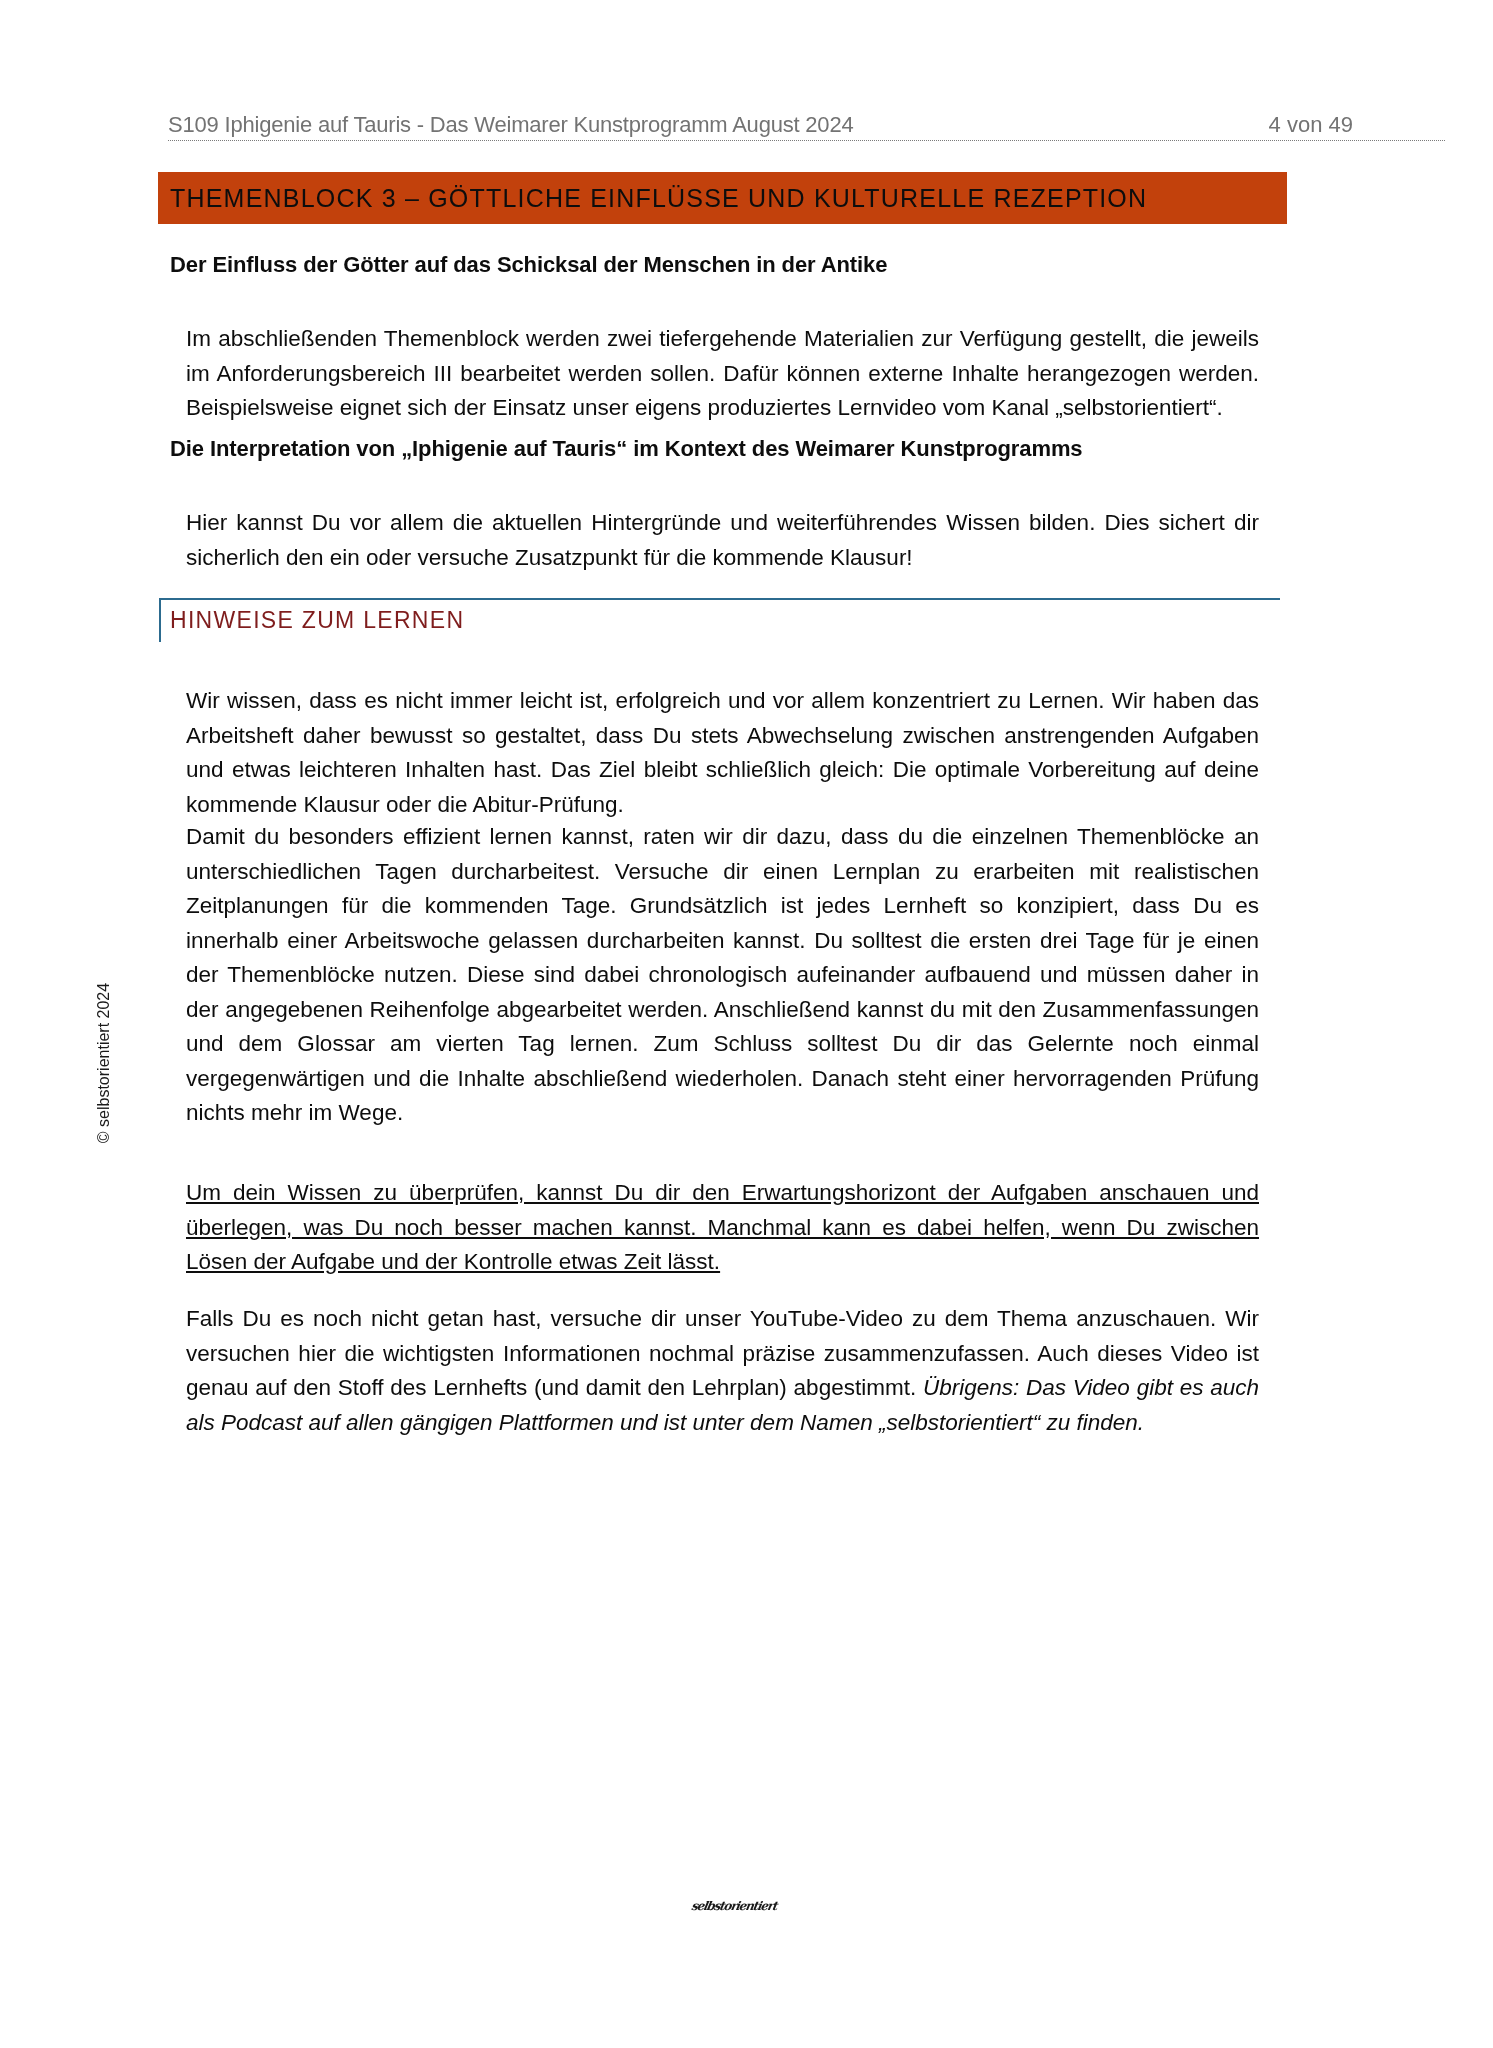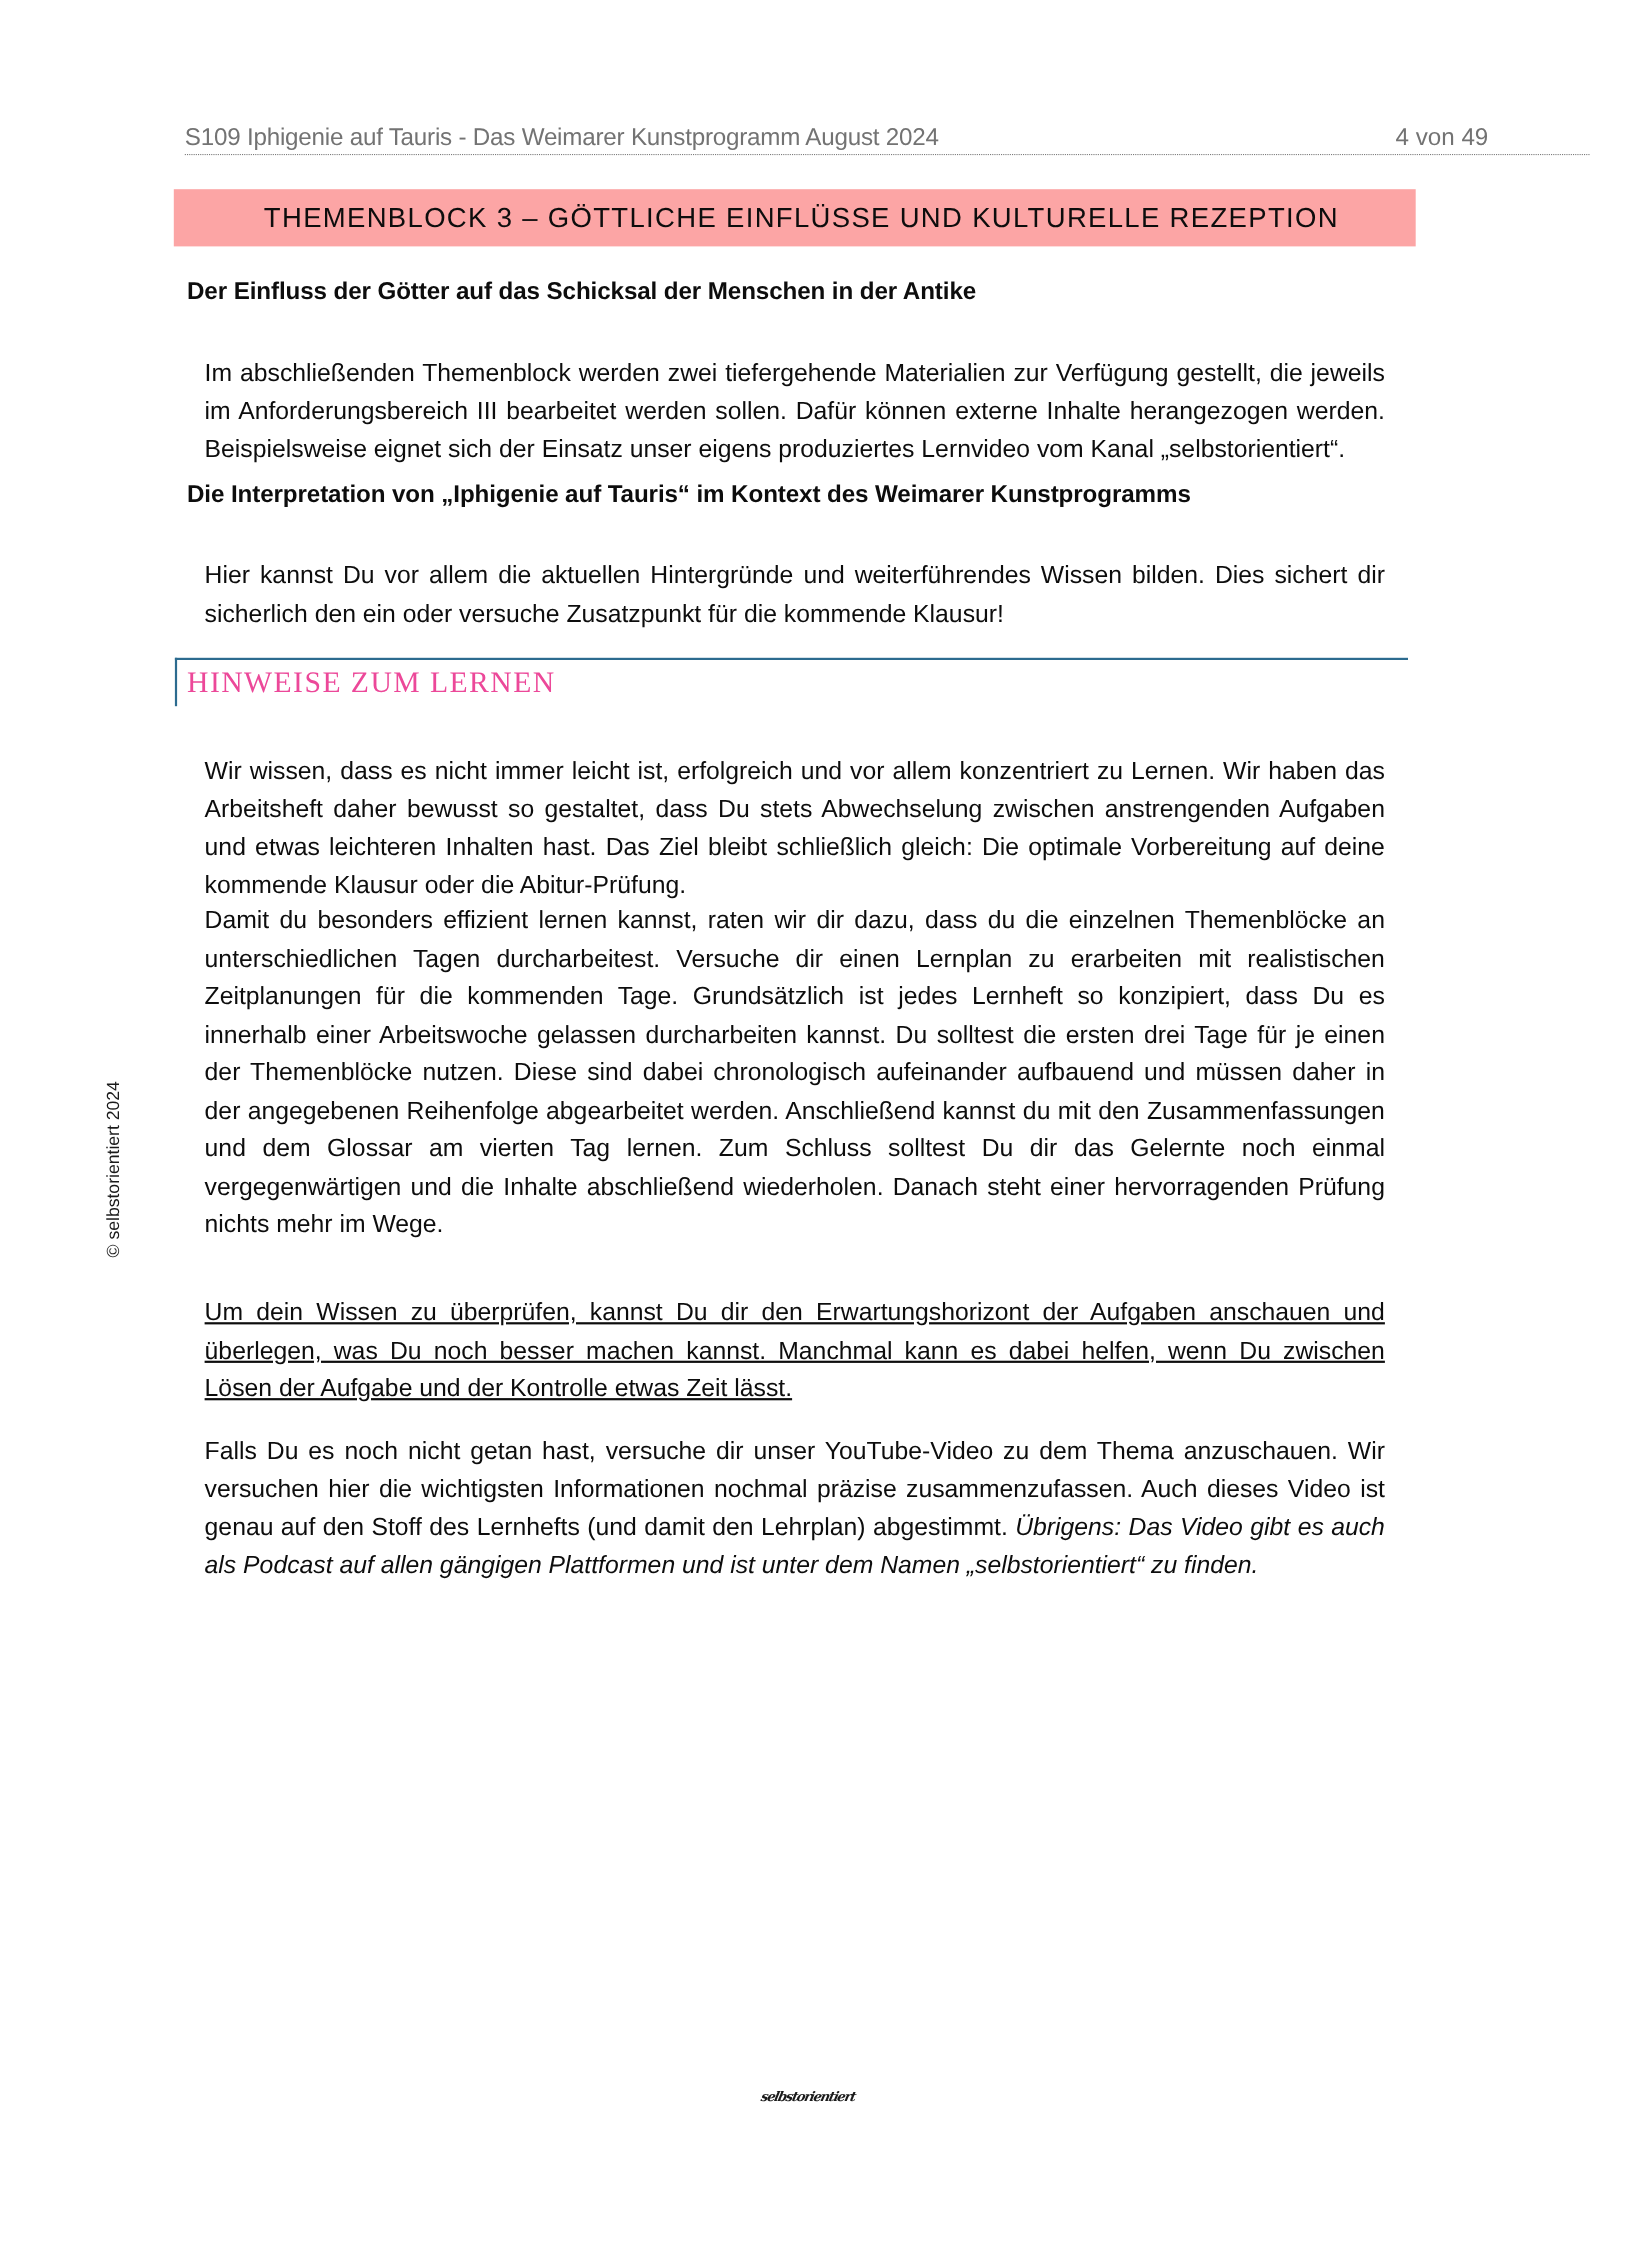--- a/index.html
+++ b/index.html
@@ -41,24 +41,23 @@
       top: 0;
     }
 
     
     .section-banner {
       position: absolute;
       left: 158px;
       top: 172px;
       width: 1129px;
       height: 52px;
-      background: #fca5a5;
+      background: #c2410c;
       box-sizing: border-box;
       padding-left: 12px;
-      text-align: center;
     }
     .section-banner .banner-title {
       font-family: "Liberation Sans", sans-serif;
       font-size: 25px;
       line-height: 52px;
       letter-spacing: 1.2px;
       color: #0d0d0d;
       white-space: nowrap;
     }
 
@@ -95,25 +94,25 @@
       left: 159px;
       top: 598px;
       width: 1121px;
       height: 44px;
       border-top: 2px solid #2c6b8f;
       border-left: 2px solid #2c6b8f;
       box-sizing: border-box;
       padding-left: 9px;
     }
     .hint-heading .hint-title {
-      font-family: Liberation Serif, serif;
-      font-size: 27px;
+      font-family: Liberation Sans, sans-serif;
+      font-size: 23px;
       line-height: 40px;
       letter-spacing: 1.3px;
-      color: #ec4899;
+      color: #7f1d1d;
     }
 
     #para3 { top: 668px; }
     #para4 { top: 804px; }
     #para5 { top: 1160px; text-decoration: underline; }
     #para6 { top: 1286px; }
 
     
     .copyright {
       position: absolute;

